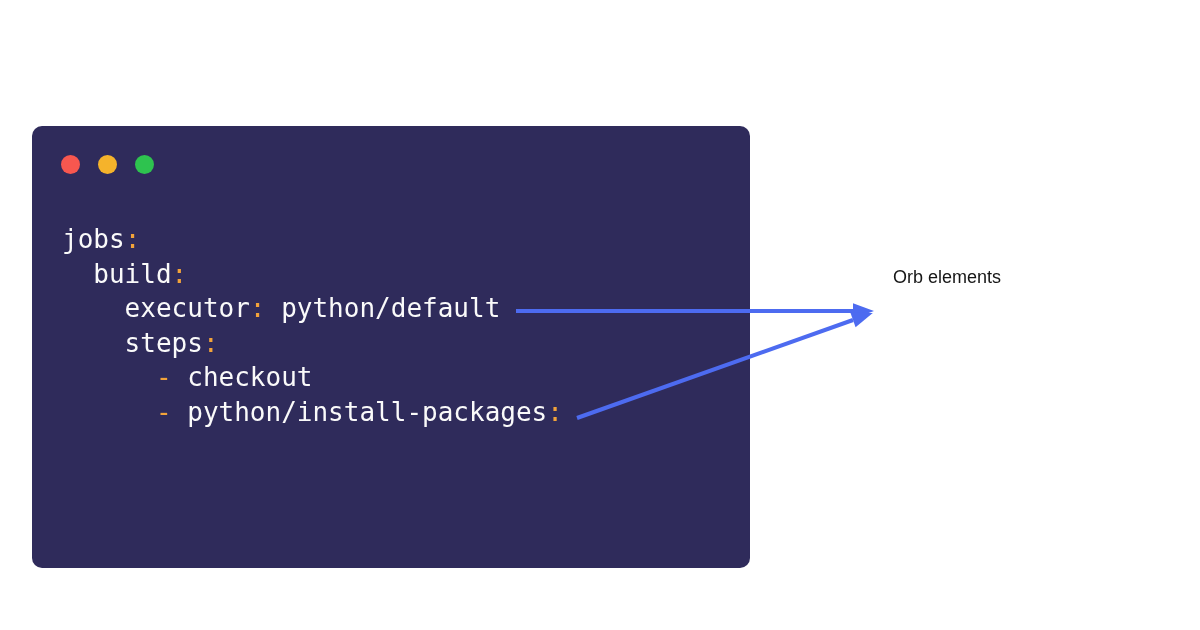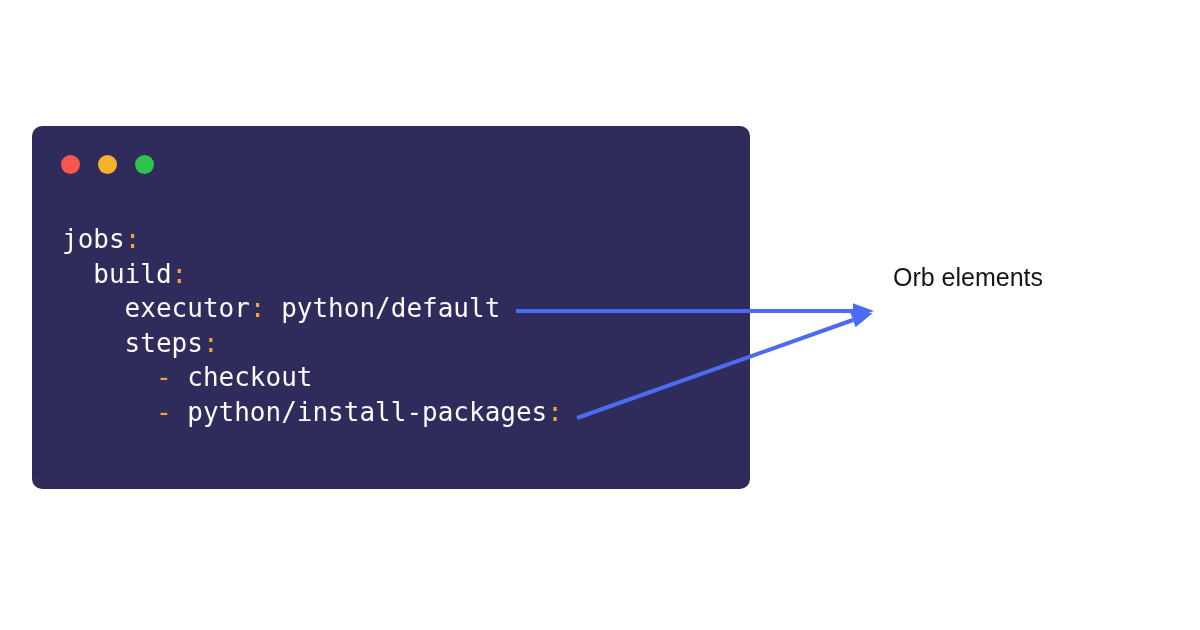--- a/index.html
+++ b/index.html
@@ -9,21 +9,21 @@
     background: #ffffff;
     overflow: hidden;
     font-family: "Liberation Sans", sans-serif;
   }
 
   .editor-window {
     position: absolute;
     left: 32px;
     top: 126px;
     width: 718px;
-    height: 363px;
+    height: 442px;
     background: var(--window-bg, #2F2B5B);
     border-radius: 10px;
   }
 
   .traffic-lights {
     position: absolute;
     left: 29px;
     top: 29px;
     display: flex;
     gap: 18px;
@@ -44,21 +44,21 @@
     white-space: pre;
   }
   .tok-plain { color: var(--code-text, #FAFAFA); }
   .tok-accent { color: var(--code-accent, #F2A33A); }
 
   .annotation {
     position: absolute;
     left: 893px;
     top: 262px;
     color: var(--annotation-color, #161616);
-    font-size: 25px;
+    font-size: 18px;
     line-height: 31px;
   }
   .annotation .pattern { font-weight: 700; }
   .annotation .pattern .slash { font-weight: 400; }
 
   .arrows-overlay {
     position: absolute;
     left: 0;
     top: 0;
     width: 1200px;

